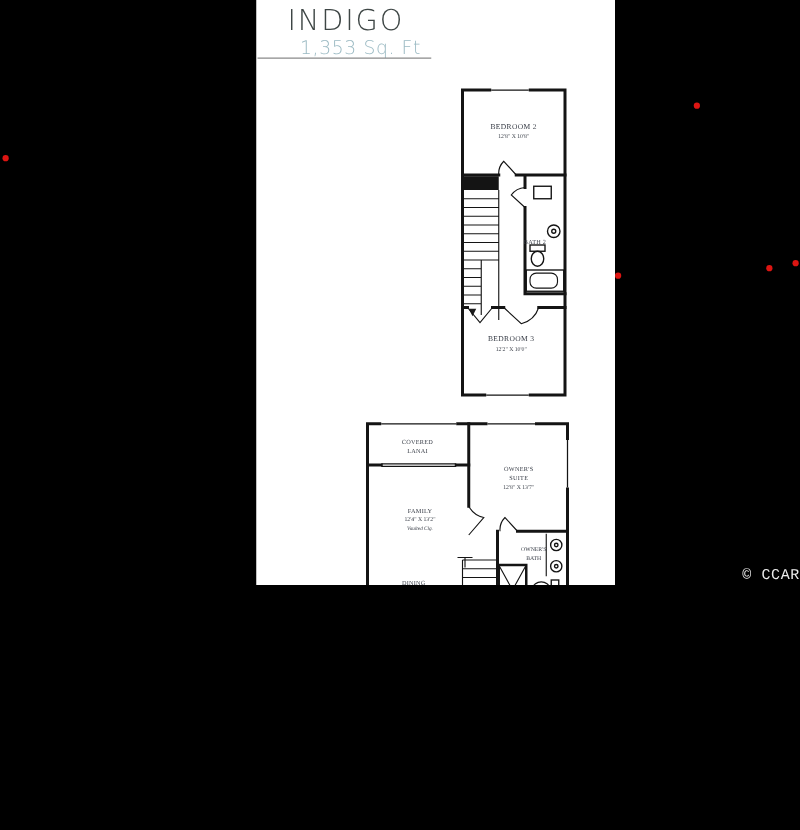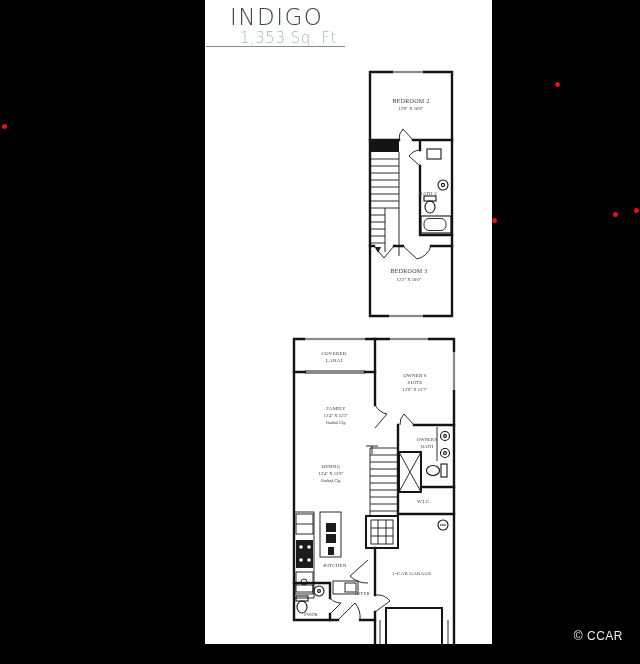--- a/index.html
+++ b/index.html
@@ -1,16 +1,16 @@
 <!DOCTYPE html>
 <html style="--background: #000000; --panel: #ffffff; --title: #3e4645; --sqft: #9bbac3; --underline: #8a8a8a; --wall: #141414; --label: #363b45; --red_dot: #dd1512;"><head>
 <meta charset="utf-8">
 <style>
   html,body{margin:0;padding:0;background:#000;}
-  .canvas{position:relative;width:640px;height:644px;background:var(--background,#000);overflow:hidden;
+  .canvas{position:relative;width:640px;height:468px;background:var(--background,#000);overflow:hidden;
           font-family:"Liberation Sans",sans-serif;}
   .panel{position:absolute;left:205px;top:0;width:287px;height:654px;background:var(--panel,#fff);}
   .hdr{position:absolute;left:205px;top:0;width:287px;}
   .title{position:absolute;left:25px;top:4px;font-family:"DejaVu Sans","Liberation Sans",sans-serif;
          font-weight:200;font-size:23px;letter-spacing:1.5px;color:var(--title,#3e4645);}
   .sqft{position:absolute;left:35px;top:29px;font-family:"DejaVu Sans","Liberation Sans",sans-serif;
         font-weight:200;font-size:15px;letter-spacing:0.5px;color:var(--sqft,#9bbac3);}
   .rule{position:absolute;left:1px;top:46px;width:139px;height:0;border-top:1.5px solid var(--underline,#8a8a8a);}
   .plan-svg{position:absolute;left:0;top:0;}
   .wall{stroke:var(--wall,#141414);stroke-width:2.4;fill:none;stroke-linecap:square;}
@@ -21,22 +21,22 @@
   .winline{stroke:var(--wall,#141414);stroke-width:1;fill:none;}
   .fillwall{fill:var(--wall,#141414);stroke:none;}
   .darkfill{fill:#1c1c1c;stroke:none;}
   .dotw{fill:#fff;stroke:none;}
   text{font-family:"Liberation Serif",serif;fill:var(--label,#363b45);text-anchor:middle;}
   .rm{font-size:6px;letter-spacing:0.3px;}
   .rm-s{font-size:5px;letter-spacing:0.2px;}
   .dim{font-size:4.6px;}
   .note{font-size:4.2px;font-style:italic;}
   .red-dot{position:absolute;width:5px;height:5px;border-radius:50%;background:var(--red_dot,#dd1512);}
-  .watermark{position:absolute;right:17px;bottom:1px;color:#ececec;font-size:12px;
-             font-family:Liberation Sans, sans-serif;letter-spacing:0.5px;text-align:right;}
+  .watermark{position:absolute;right:0;bottom:1px;color:#ececec;font-size:12px;
+             font-family:Liberation Mono, monospace;letter-spacing:0.5px;text-align:right;}
 </style>
 </head>
 <body>
 
 <div class="canvas">
 
   <div class="panel"></div>
 
   <div class="hdr">
     <div class="title">INDIGO</div>

